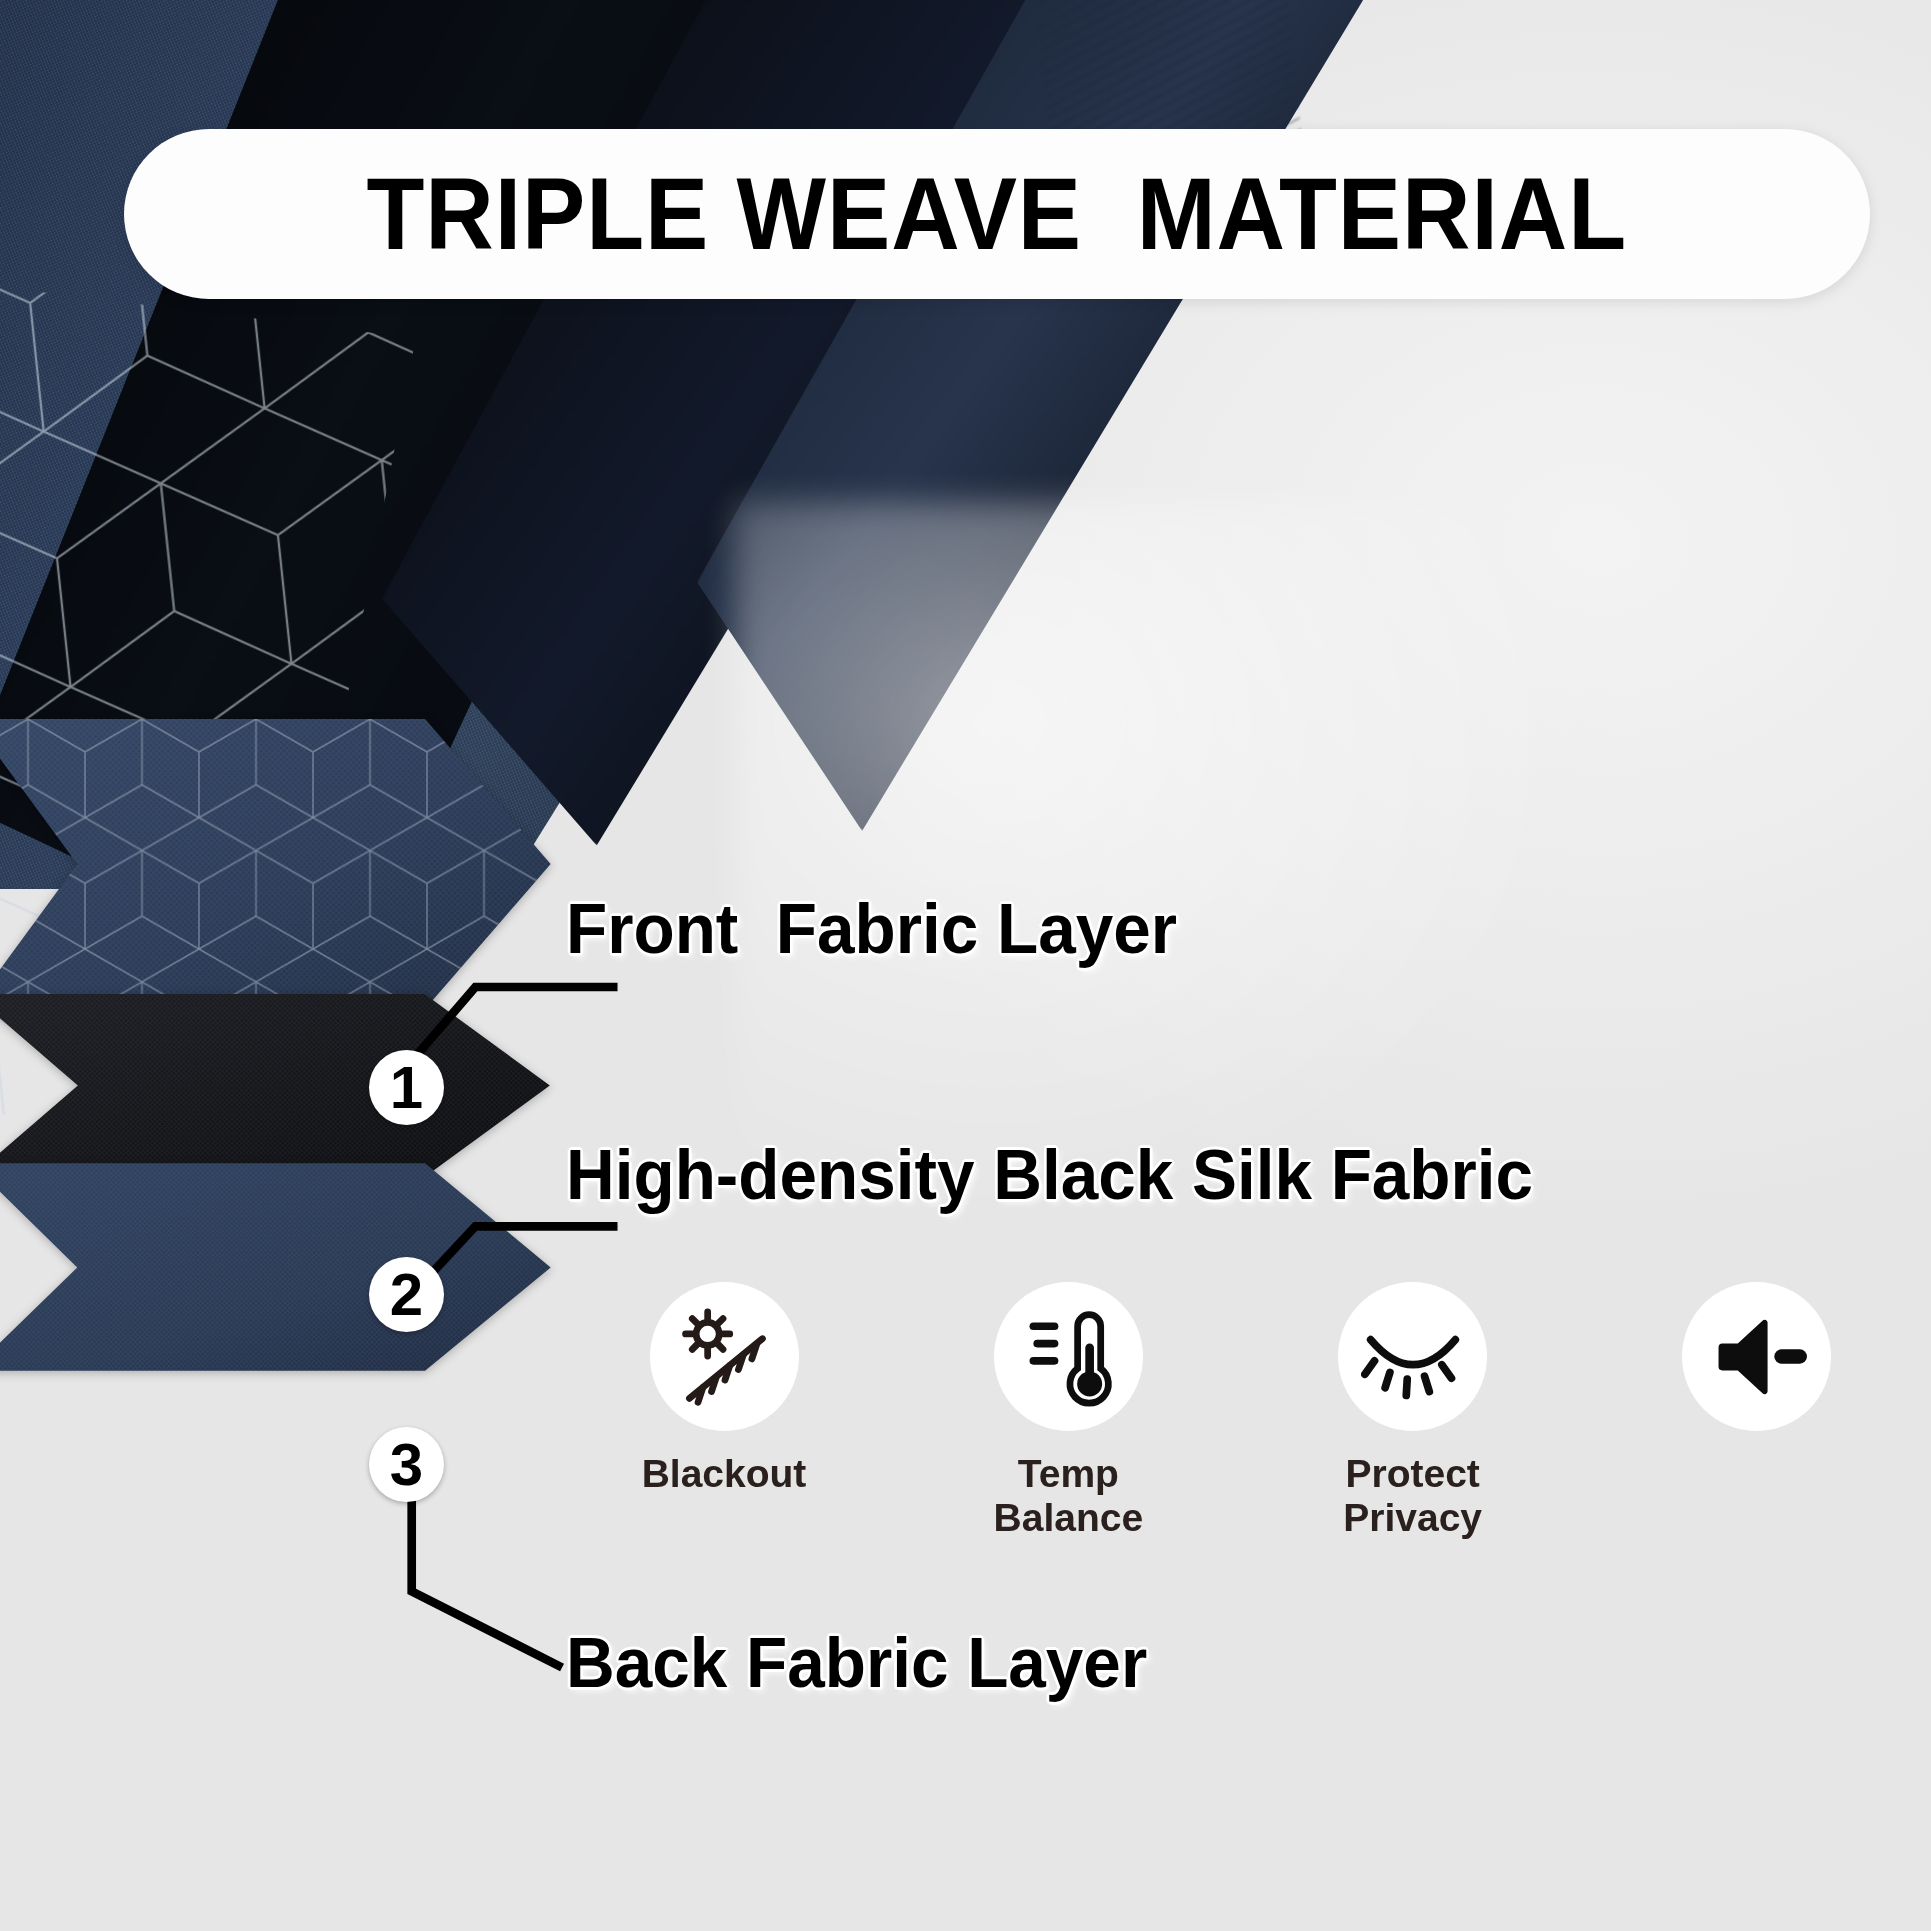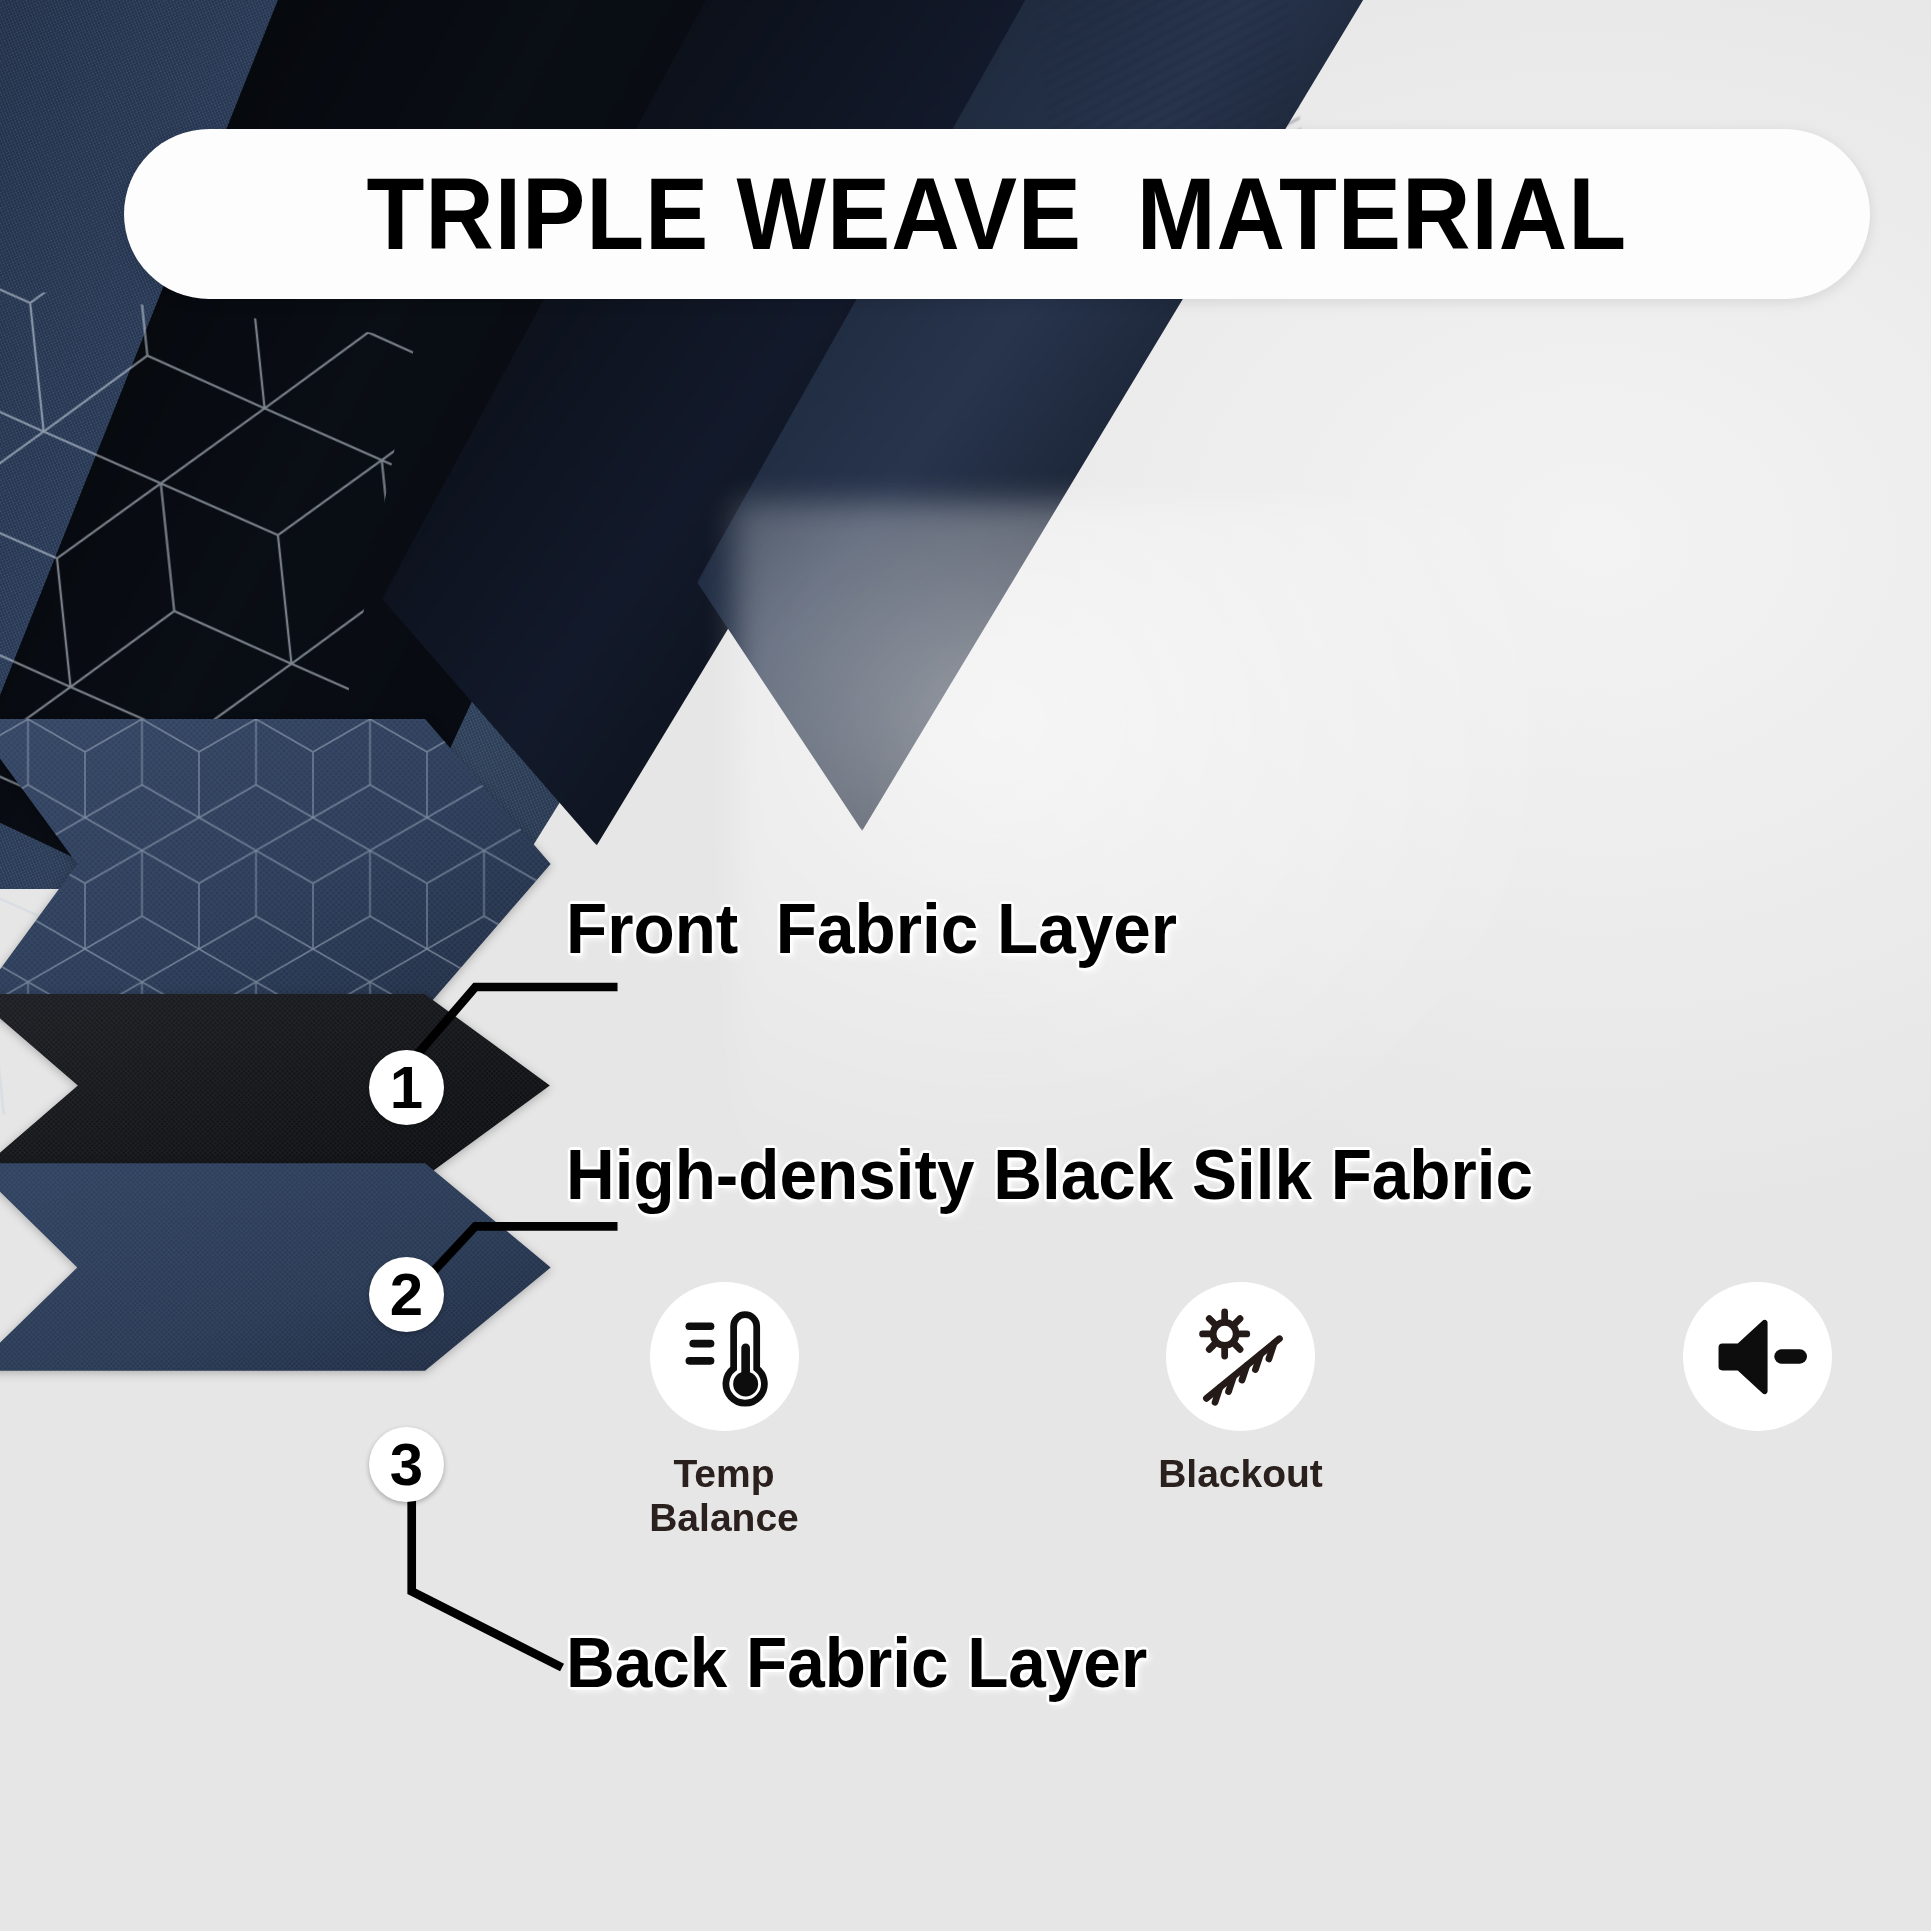--- a/index.html
+++ b/index.html
@@ -357,40 +357,20 @@
 
   <div id="callout-1" class="callout">Front  Fabric Layer</div>
   <div id="callout-2" class="callout">High-density Black Silk Fabric</div>
   <div id="callout-3" class="callout">Back Fabric Layer</div>
 
   <div class="features">
 
     <div class="feature">
       <div class="feature-disc">
         <svg width="100" height="100" viewBox="0 0 104 104" aria-hidden="true">
-          <g fill="#0d0d0d">
-
-            <rect x="12" y="16" width="30" height="8" rx="4"></rect>
-            <rect x="16" y="34" width="26" height="8" rx="4"></rect>
-            <rect x="12" y="52" width="30" height="8" rx="4"></rect>
-          </g>
-
-          <path d="M62 20 a12 12 0 0 1 24 0 v44 a20 20 0 1 1 -24 0 z" fill="none" stroke="#0d0d0d" stroke-width="7"></path>
-
-          <rect x="70" y="38" width="9" height="40" rx="4.5" fill="#0d0d0d"></rect>
-          <circle cx="74.5" cy="80" r="13" fill="#0d0d0d"></circle>
-        </svg>
-      </div>
-      <div class="feature-label">Temp
-Balance</div>
-    </div>
-
-    <div class="feature">
-      <div class="feature-disc">
-        <svg width="100" height="100" viewBox="0 0 104 104" aria-hidden="true">
           <g stroke="#241a17" stroke-width="7" stroke-linecap="round" fill="none">
 
             <circle cx="35" cy="28" r="12"></circle>
 
             <line x1="35" y1="5" x2="35" y2="12"></line>
             <line x1="35" y1="44" x2="35" y2="51"></line>
             <line x1="12" y1="28" x2="19" y2="28"></line>
             <line x1="51" y1="28" x2="58" y2="28"></line>
             <line x1="19" y1="12" x2="24" y2="17"></line>
             <line x1="46" y1="39" x2="51" y2="44"></line>
@@ -404,26 +384,64 @@
             <line x1="44" y1="73" x2="39" y2="88"></line>
             <line x1="58" y1="61" x2="53" y2="76"></line>
             <line x1="72" y1="50" x2="67" y2="65"></line>
             <line x1="86" y1="39" x2="81" y2="54"></line>
           </g>
         </svg>
       </div>
       <div class="feature-label">Blackout</div>
     </div>
 
-
     <div class="feature">
       <div class="feature-disc">
         <svg width="100" height="100" viewBox="0 0 104 104" aria-hidden="true">
           <g fill="#0d0d0d">
 
+            <rect x="12" y="16" width="30" height="8" rx="4"></rect>
+            <rect x="16" y="34" width="26" height="8" rx="4"></rect>
+            <rect x="12" y="52" width="30" height="8" rx="4"></rect>
+          </g>
+
+          <path d="M62 20 a12 12 0 0 1 24 0 v44 a20 20 0 1 1 -24 0 z" fill="none" stroke="#0d0d0d" stroke-width="7"></path>
+
+          <rect x="70" y="38" width="9" height="40" rx="4.5" fill="#0d0d0d"></rect>
+          <circle cx="74.5" cy="80" r="13" fill="#0d0d0d"></circle>
+        </svg>
+      </div>
+      <div class="feature-label">Temp
+Balance</div>
+    </div>
+
+    <div class="feature">
+      <div class="feature-disc">
+        <svg width="104" height="100" viewBox="0 0 108 104" aria-hidden="true">
+          <g stroke="#0d0d0d" stroke-width="8" stroke-linecap="round" fill="none">
+
+            <path d="M10 34 Q54 86 98 34"></path>
+
+            <line x1="14" y1="56" x2="4" y2="70"></line>
+            <line x1="30" y1="68" x2="25" y2="84"></line>
+            <line x1="48" y1="75" x2="47" y2="92"></line>
+            <line x1="66" y1="72" x2="71" y2="88"></line>
+            <line x1="84" y1="60" x2="94" y2="74"></line>
+          </g>
+        </svg>
+      </div>
+      <div class="feature-label">Protect
+Privacy</div>
+    </div>
+
+    <div class="feature">
+      <div class="feature-disc">
+        <svg width="100" height="100" viewBox="0 0 104 104" aria-hidden="true">
+          <g fill="#0d0d0d">
+
             <path d="M16 38 h16 L58 14 a3 3 0 0 1 5 2 v72 a3 3 0 0 1 -5 2 L32 66 H16 a4 4 0 0 1 -4 -4 V42 a4 4 0 0 1 4 -4 z"></path>
 
             <rect x="70" y="44" width="34" height="15" rx="7.5"></rect>
           </g>
         </svg>
       </div>
     </div>
 
   </div>
 

